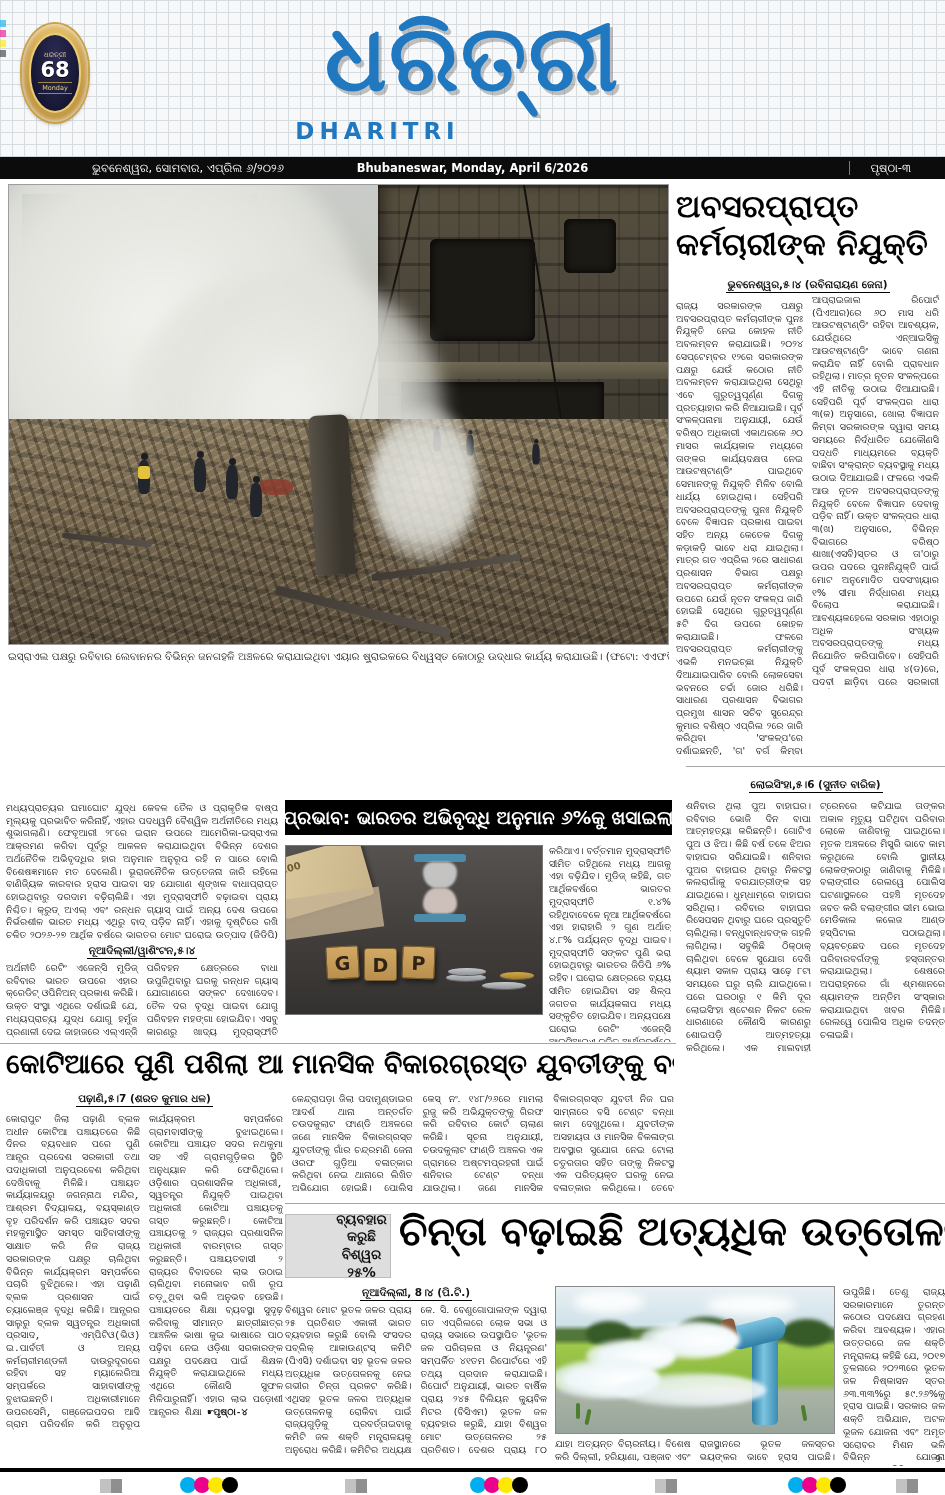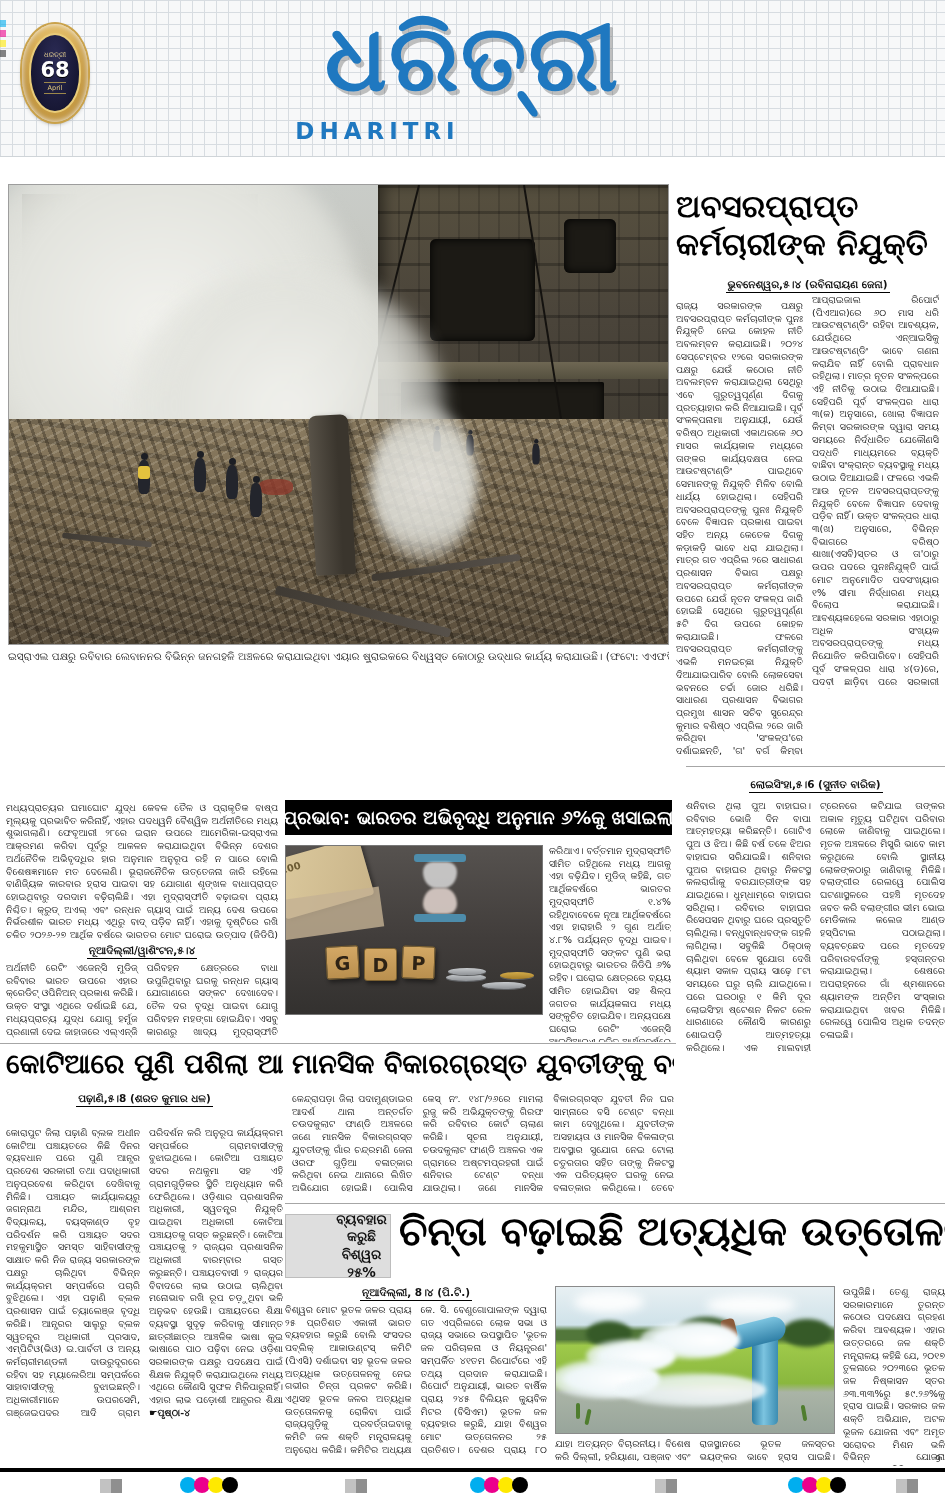--- a/index.html
+++ b/index.html
@@ -151,21 +151,21 @@
   .gp-coin.gold { background:linear-gradient(180deg,#d3ab4a,#a67f2a); }
   
   .art-suicide { position:absolute; left:686px; top:772px; width:259px; }
   .art-suicide .headline { font-size:28px; line-height:1.25; height:74px; text-align:left; }
   .art-suicide .byline { margin-top:6px; }
   .art-suicide .bodycopy { margin-top:5px; height:288px; column-count:2; column-gap:9px; }
   
   .art-andhra { position:absolute; left:6px; top:1048px; width:277px; }
   .art-andhra .headline { font-size:27px; height:40px; white-space:nowrap; }
   .art-andhra .byline { margin-top:4px; }
-  .art-andhra .bodycopy { margin-top:18px; height:352px; column-count:2; column-gap:9px; }
+  .art-andhra .bodycopy { margin-top:5px; height:352px; column-count:2; column-gap:9px;font-family:Liberation Mono, monospace; }
   .art-rape { position:absolute; left:292px; top:1048px; width:382px; }
   .art-rape .headline { font-size:27px; height:40px; white-space:nowrap; text-align:center; }
   .art-rape .byline { margin-top:4px; }
   .art-rape .bodycopy { margin-top:5px; height:104px; column-count:3; column-gap:10px; }
   
   .art-water { position:absolute; left:285px; top:1206px; width:660px; height:262px; }
   .water-kick { position:absolute; left:0; top:8px; width:106px; height:64px; font-size:13.5px; line-height:1.3; }
   .art-water .headline { position:absolute; left:114px; top:2px; width:546px; font-size:40px; height:62px; text-align:center; white-space:nowrap; }
   .water-byline { position:absolute; left:6px; top:80px; width:250px; }
   .water-left { position:absolute; left:0; top:98px; width:262px; height:162px; column-count:2; column-gap:9px; }
@@ -200,29 +200,34 @@
     <div class="edge-marks">
       <i style="background:#00aeef"></i>
         <i style="background:#ec008c"></i>
         <i style="background:#ffe900"></i>
         <i style="background:#333"></i>
     </div>
     <div class="badge">
       <div class="badge-inner">
         <div class="badge-title">ଧରିତ୍ରୀ</div>
         <div class="badge-number">68</div>
-        <div class="badge-years">April</div>
+        <div class="badge-years">Monday</div>
       </div>
     </div>
     <div class="logo-wrap">
       <div class="logo-odia">ଧରିତ୍ରୀ</div>
       <div class="logo-latin">DHARITRI</div>
     </div>
   </div>
 
+  <div class="datebar">
+    <span class="odia-date">ଭୁବନେଶ୍ୱର, ସୋମବାର, ଏପ୍ରିଲ ୬/୨୦୨୬</span>
+    <span class="en-date">Bhubaneswar, Monday, April 6/2026</span>
+    <span class="page-label">ପୃଷ୍ଠା-୩</span>
+  </div>
 
   <div class="main-photo">
     <div class="mp-bldg-far"></div>
     <div class="mp-smoke s1"></div>
     <div class="mp-bldg">
       <div class="mp-hole" style="left:18%; top:16%; width:36%; height:30%;"></div>
       <div class="mp-hole" style="left:64%; top:10%; width:18%; height:16%;"></div>
       <div class="mp-hole" style="left:8%; top:58%; width:70%; height:22%; border-radius:2px;"></div>
       <div class="mp-slab" style="left:0; top:52%; width:100%; height:5%;"></div>
       <div class="mp-slab" style="left:0; top:84%; width:100%; height:5%;"></div>
@@ -282,21 +287,21 @@
 
   <div class="art-suicide">
     <div class="byline"><span>ଲୋଇସିଂହା,୫।6 (ସୁନୀତ ବାରିକ)</span></div>
     <div class="bodycopy">ଶନିବାର ଥିଲା ପୁଅ ବାହାଘର। ରବିବାର ଭୋଜି ଦିନ ବାପା ଆତ୍ମହତ୍ୟା କରିଛନ୍ତି। ଗୋଟିଏ ପୁଅ ଓ ଝିଅ। କିଛି ବର୍ଷ ତଳେ ଝିଅର ବାହାଘର ସରିଯାଇଛି। ଶନିବାର ପୁଅର ବାହାଘର ଥିବାରୁ ନିକଟସ୍ଥ କଲରାଗାଁକୁ ବରଯାତ୍ରୀଙ୍କ ସହ ଯାଇଥିଲେ। ଧୁମ୍‌ଧାମ୍‌ରେ ବାହାଘର ସରିଥିଲା। ରବିବାର ବାହାଘର ରିସେପସନ ଥିବାରୁ ଘରେ ପ୍ରସ୍ତୁତି ଚାଲିଥିଲା। ବନ୍ଧୁବାନ୍ଧବଙ୍କ ଗହଳି ଲାଗିଥିଲା। ସବୁକିଛି ଠିକ୍‌ଠାକ୍ ଚାଲିଥିବା ବେଳେ ସୁଯୋଗ ଦେଖି ଶ୍ୟାମ ସକାଳ ପ୍ରାୟ ସାଢ଼େ ୮ଟା ସମୟରେ ଘରୁ ଚାଲି ଯାଇଥିଲେ। ପରେ ଘରଠାରୁ ୧ କିମି ଦୂର ଲୋଇସିଂହା ଷ୍ଟେଶନ ନିକଟ ରେଳ ଧାରଣାରେ କୌଣସି କାରଣରୁ ଶୋଇପଡ଼ି ଆତ୍ମହତ୍ୟା କରିଥିଲେ। ଏକ ମାଲବାହୀ ଟ୍ରେନରେ କଟିଯାଇ ତାଙ୍କର ଅକାଳ ମୃତ୍ୟୁ ଘଟିଥିବା ପରିବାର ଲୋକେ ଜାଣିବାକୁ ପାଇଥିଲେ। ମୃତକ ଅଞ୍ଚଳରେ ମିସ୍ତ୍ରି ଭାବେ କାମ କରୁଥିଲେ ବୋଲି ସ୍ଥାନୀୟ ଲୋକଙ୍କଠାରୁ ଜାଣିବାକୁ ମିଳିଛି। ବଲାଙ୍ଗୀର ରେଲୱେ ପୋଲିସ ଘଟଣାସ୍ଥଳରେ ପହଞ୍ଚି ମୃତଦେହ ଜବତ କରି ବଲାଙ୍ଗୀର ଭୀମ ଭୋଇ ମେଡିକାଲ କଲେଜ ଆଣ୍ଡ ହସ୍ପିଟାଲ ପଠାଇଥିଲା। ବ୍ୟବଚ୍ଛେଦ ପରେ ମୃତଦେହ ପରିବାରବର୍ଗଙ୍କୁ ହସ୍ତାନ୍ତର କରାଯାଇଥିଲା। ଶେଷରେ ଅପରାହ୍ନରେ ଗାଁ ଶ୍ମଶାନରେ ଶ୍ୟାମଙ୍କ ଅନ୍ତିମ ସଂସ୍କାର କରାଯାଇଥିବା ଖବର ମିଳିଛି। ରେଲୱେ ପୋଲିସ ଅଧିକ ତଦନ୍ତ ଚଳାଇଛି।</div>
   </div>
 
   <div class="rule thin" style="left:0; top:1043px; width:676px;"></div>
 
   <div class="art-andhra">
     <div class="headline">କୋଟିଆରେ ପୁଣି ପଶିଲା ଆନ୍ଧ୍ର</div>
-    <div class="byline"><span>ପଢ଼ାଣି,୫।8 (ଶରତ କୁମାର ଧଳ)</span></div>
+    <div class="byline"><span>ପଢ଼ାଣି,୫।7 (ଶରତ କୁମାର ଧଳ)</span></div>
     <div class="bodycopy"><span>କୋରାପୁଟ ଜିଲା ପଢ଼ାଣି ବ୍ଲକ ଅଧୀନ କୋଟିଆ ପଞ୍ଚାୟତରେ କିଛି ଦିନର ବ୍ୟବଧାନ ପରେ ପୁଣି ଆନ୍ଧ୍ର ପ୍ରଦେଶ ସରକାରୀ ତଥା ପଦାଧିକାରୀ ଅନୁପ୍ରବେଶ କରିଥିବା ଦେଖିବାକୁ ମିଳିଛି। ପଞ୍ଚାୟତ କାର୍ଯ୍ୟାଳୟରୁ ଜଗନ୍ନାଥ ମନ୍ଦିର, ଆଶ୍ରମ ବିଦ୍ୟାଳୟ, ବୟସ୍କାଣ୍ଡ ବୃହ ପରିଦର୍ଶନ କରି ପଞ୍ଚାୟତ ସଦର ମହକୁମାସ୍ଥିତ ସମସ୍ତ ସାହିବାସୀଙ୍କୁ ସାକ୍ଷାତ କରି ନିଜ ରାଜ୍ୟ ସରକାରଙ୍କ ପକ୍ଷରୁ ଚାଲିଥିବା ବିଭିନ୍ନ କାର୍ଯ୍ୟକ୍ରମ ସମ୍ପର୍କରେ ପଚାରି ବୁଝିଥିଲେ। ଏହା ପଢ଼ାଣି ବ୍ଲକ ପ୍ରଶାସନ ପାଇଁ ଚ୍ୟାଲେଞ୍ଜ ବୃଦ୍ଧି କରିଛି। ଆନ୍ଧ୍ରର ସାଲୁରୁ ବ୍ଲକ ସ୍ୱତନ୍ତ୍ର ଅଧିକାରୀ ପ୍ରସାଦ, ଏମ୍‌ପିଟିଓ(ଭିଓ) ଇ.ପାର୍ବତୀ ଓ ଅନ୍ୟ କର୍ମଚାରୀମଣ୍ଡଳୀ ଦାଉରୁଦୂରରେ ରହିବା ସହ ମ୍ୟାଲେରିଆ ସମ୍ପର୍କରେ ସାହାବାସୀଙ୍କୁ ବୁଝାଇଛନ୍ତି। ଅଧିକାରୀମାନେ ଉପରସେମି, ଗଞ୍ଜେଇପଦର ଆଦି ଗ୍ରାମ ପରିଦର୍ଶନ କରି ଅନୁରୂପ କାର୍ଯ୍ୟକ୍ରମ ସମ୍ପର୍କରେ ଗ୍ରାମବାସୀଙ୍କୁ ବୁଝାଇଥିଲେ। କୋଟିଆ ପଞ୍ଚାୟତ ସଦର ନଥକୁମା ସହ ଏହି ଗ୍ରାମଗୁଡ଼ିକର ସ୍ଥିତି ଅନୁଧ୍ୟାନ କରି ଫେରିଥିଲେ। ଓଡ଼ିଶାର ପ୍ରଶାସନିକ ଅଧିକାରୀ, ସ୍ୱତନ୍ତ୍ର ନିଯୁକ୍ତି ପାଇଥିବା ଅଧିକାରୀ କୋଟିଆ ପଞ୍ଚାୟତକୁ ଗସ୍ତ କରୁଛନ୍ତି। କୋଟିଆ ପଞ୍ଚାୟତକୁ ୨ ରାଜ୍ୟର ପ୍ରଶାସନିକ ଅଧିକାରୀ ବାରମ୍ବାର ଗସ୍ତ କରୁଛନ୍ତି। ପଞ୍ଚାୟତବାସୀ ୨ ରାଜ୍ୟର ବିବାଦରେ ଲାଭ ଉଠାଇ ଚାଲିଥିବା ମନୋଭାବ ରଖି ରୂପ ଚଡ଼ୁଥିବା ଭଳି ଅନୁଭବ ହେଉଛି। ପଞ୍ଚାୟତରେ ଶିକ୍ଷା ବ୍ୟବସ୍ଥା ସୁଦୃଢ଼ କରିବାକୁ ସୀମାନ୍ତ ଛାତ୍ରୀଛାତ୍ର ଆଞ୍ଚଳିକ ଭାଷା କୁଇ ଭାଷାରେ ପାଠ ପଢ଼ିବା ନେଇ ଓଡ଼ିଶା ସରକାରଙ୍କ ପକ୍ଷରୁ ପଦକ୍ଷେପ ପାଇଁ ଶିକ୍ଷକ ନିଯୁକ୍ତି କରାଯାଇଥିଲେ ମଧ୍ୟ ଏଥିରେ କୌଣସି ସୁଫଳ ମିଳିପାରୁନାହିଁ। ଏହାର ଲାଭ ପଡ଼ୋଶୀ ଆନ୍ଧ୍ରର ଶିକ୍ଷା </span><span class="jump">☛ପୃଷ୍ଠା-୪</span></div>
   </div>
 
   <div class="art-rape">
     <div class="headline">ମାନସିକ ବିକାରଗ୍ରସ୍ତ ଯୁବତୀଙ୍କୁ ବଳାତ୍କାର</div>
     <div class="bodycopy"><span>କେନ୍ଦ୍ରାପଡ଼ା ଜିଲା ପଦାମୁଣ୍ଡାଇର ଆଦର୍ଶ ଥାନା ଅନ୍ତର୍ଗତ ଚଉଦକୁଲାଟ ଫାଣ୍ଡି ଅଞ୍ଚଳରେ ଜଣେ ମାନସିକ ବିକାରଗ୍ରସ୍ତ ଯୁବତୀଙ୍କୁ ଗାଁର ଚନ୍ଦ୍ରମଣି ଜେନା ଓରଫ ଗୁଡ଼ିଆ ବଳାତ୍କାର କରିଥିବା ନେଇ ଥାନାରେ ଲିଖିତ ଅଭିଯୋଗ ହୋଇଛି। ପୋଲିସ କେସ୍ ନଂ. ୧୪୮/୨୬ରେ ମାମଲା ରୁଜୁ କରି ଅଭିଯୁକ୍ତଙ୍କୁ ଗିରଫ କରି ରବିବାର କୋର୍ଟ ଚାଲାଣ କରିଛି। ସୂଚନା ଅନୁଯାୟୀ, ଚଉଦକୁଲାଟ ଫାଣ୍ଡି ଅଞ୍ଚଳର ଏକ ଗ୍ରାମରେ ଅଷ୍ଟମପ୍ରହରୀ ପାଇଁ ଶନିବାର ଟେଣ୍ଟ ବନ୍ଧା ଯାଉଥିଲା। ଜଣେ ମାନସିକ ବିକାରଗ୍ରସ୍ତ ଯୁବତୀ ନିଜ ଘର ସାମ୍ନାରେ ବସି ଟେଣ୍ଟ ବନ୍ଧା କାମ ଦେଖୁଥିଲେ। ଯୁବତୀଙ୍କ ଅସହାୟତା ଓ ମାନସିକ ବିକଳାଙ୍ଗ ଅବସ୍ଥାର ସୁଯୋଗ ନେଇ ଟୋଲା ଚତୁରତାର ସହିତ ତାଙ୍କୁ ନିକଟସ୍ଥ ଏକ ପରିତ୍ୟକ୍ତ ଘରକୁ ନେଇ ବଳାତ୍କାର କରିଥିଲେ। ତେବେ ଯୁବତୀଙ୍କୁ ଘର ଦାଣ୍ଡରେ ନ ପାଇ ପରିବାର ଲୋକେ ବ୍ୟତିବ୍ୟସ୍ତ ହୋଇ ବିଭିନ୍ନ ଆଡ଼େ ଖୋଜିବା ଆରମ୍ଭ କରିଥିଲେ। ତେବେ ଯୁବତୀଙ୍କ ଗଁ ଧରି ତାଙ୍କ ବାପା ବଡ଼ </span></div>
   </div>
 
   <div class="rule thin" style="left:285px; top:1203px; width:660px;"></div>
 

